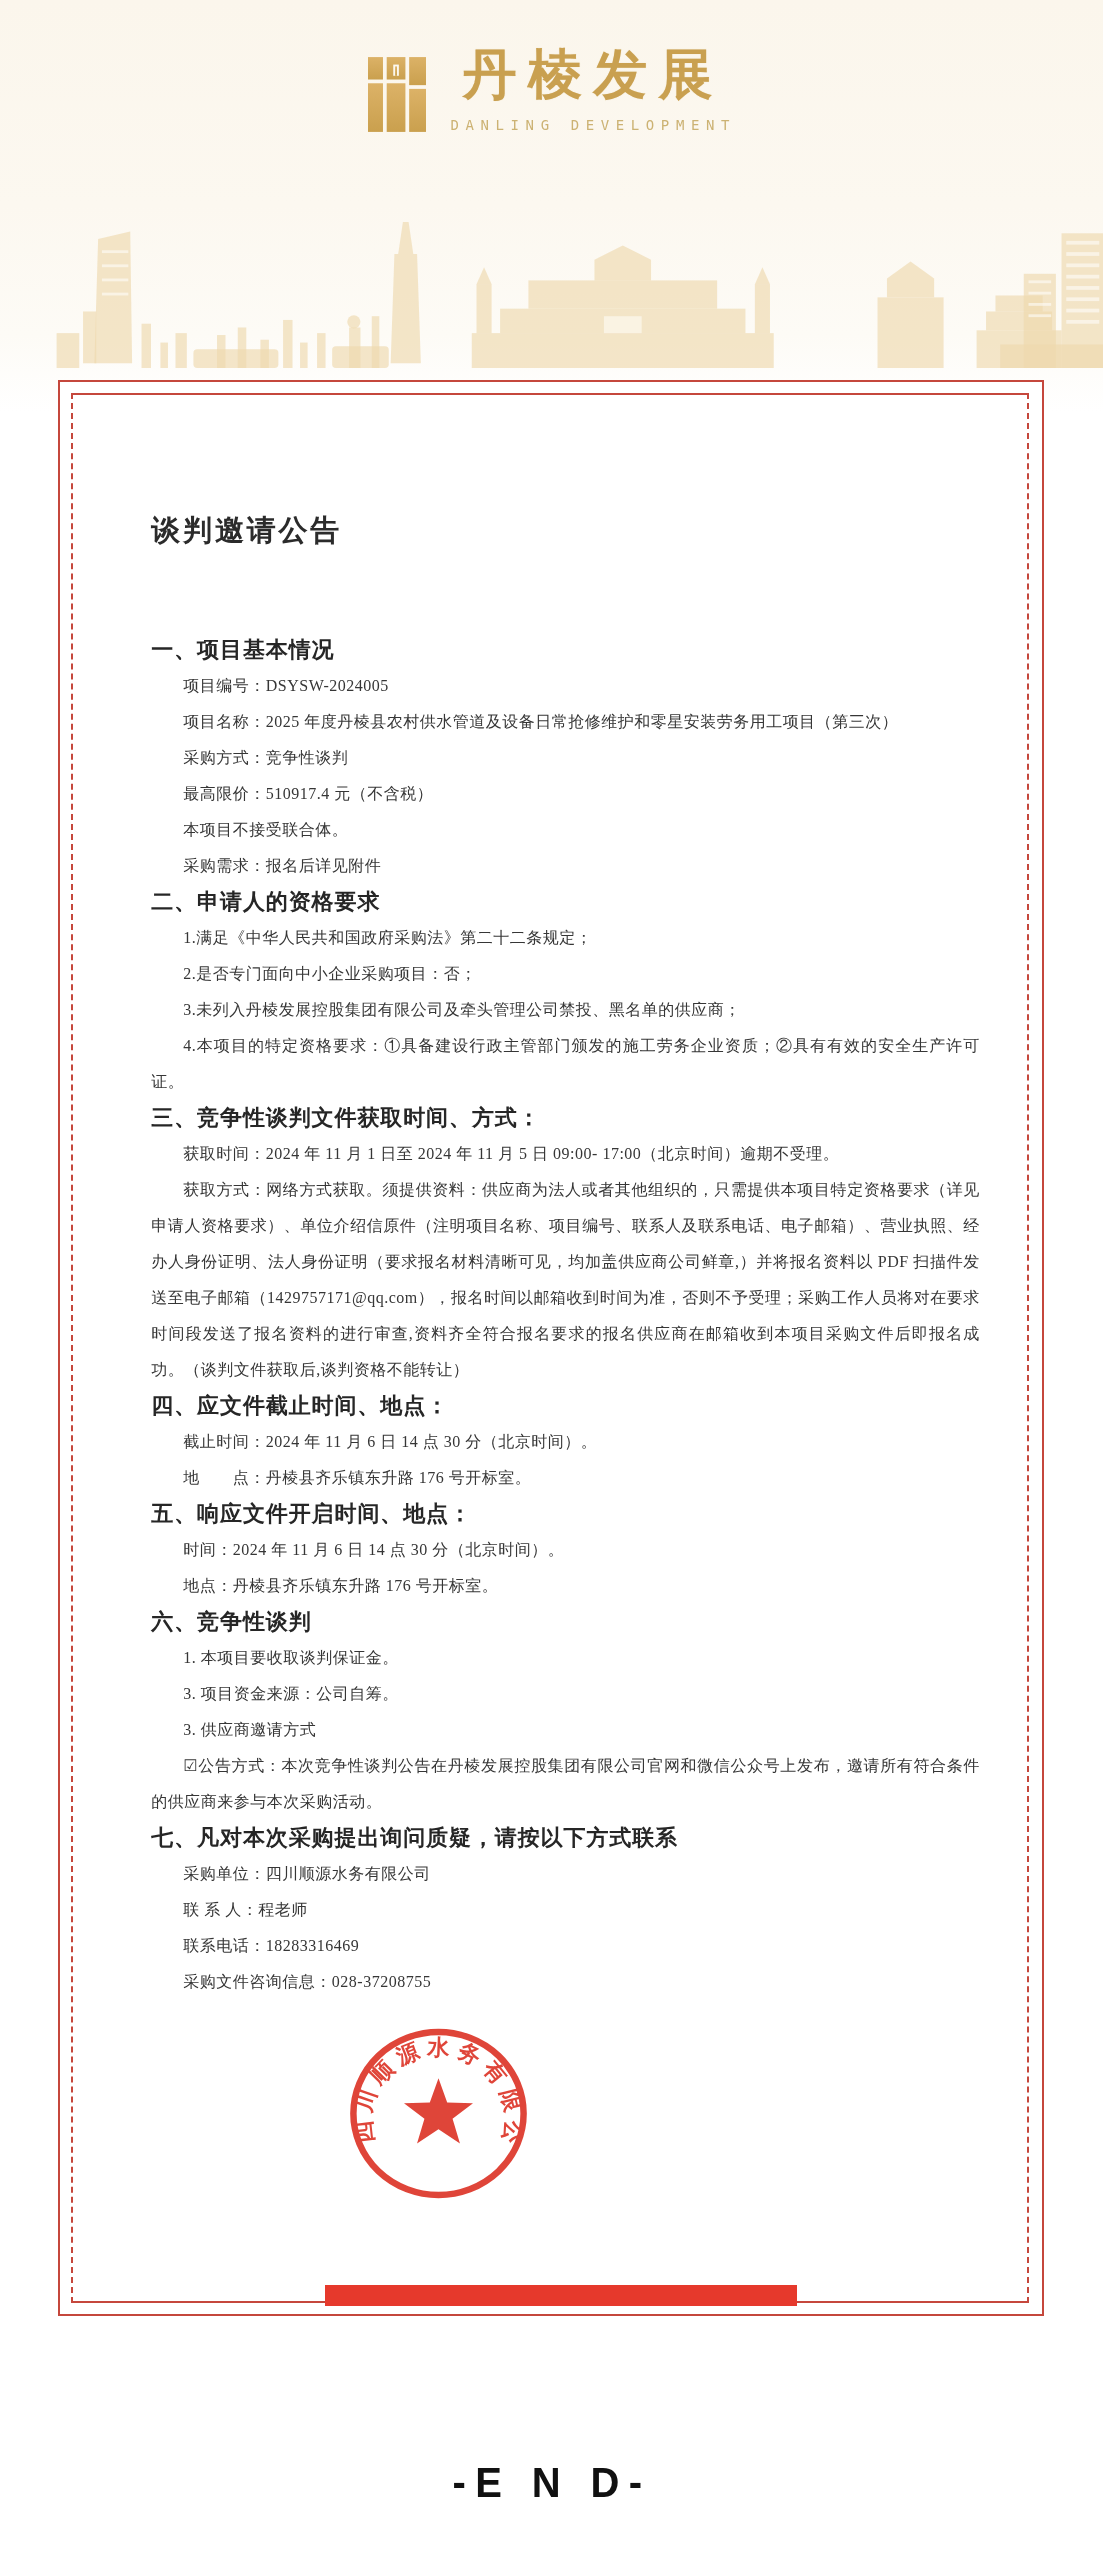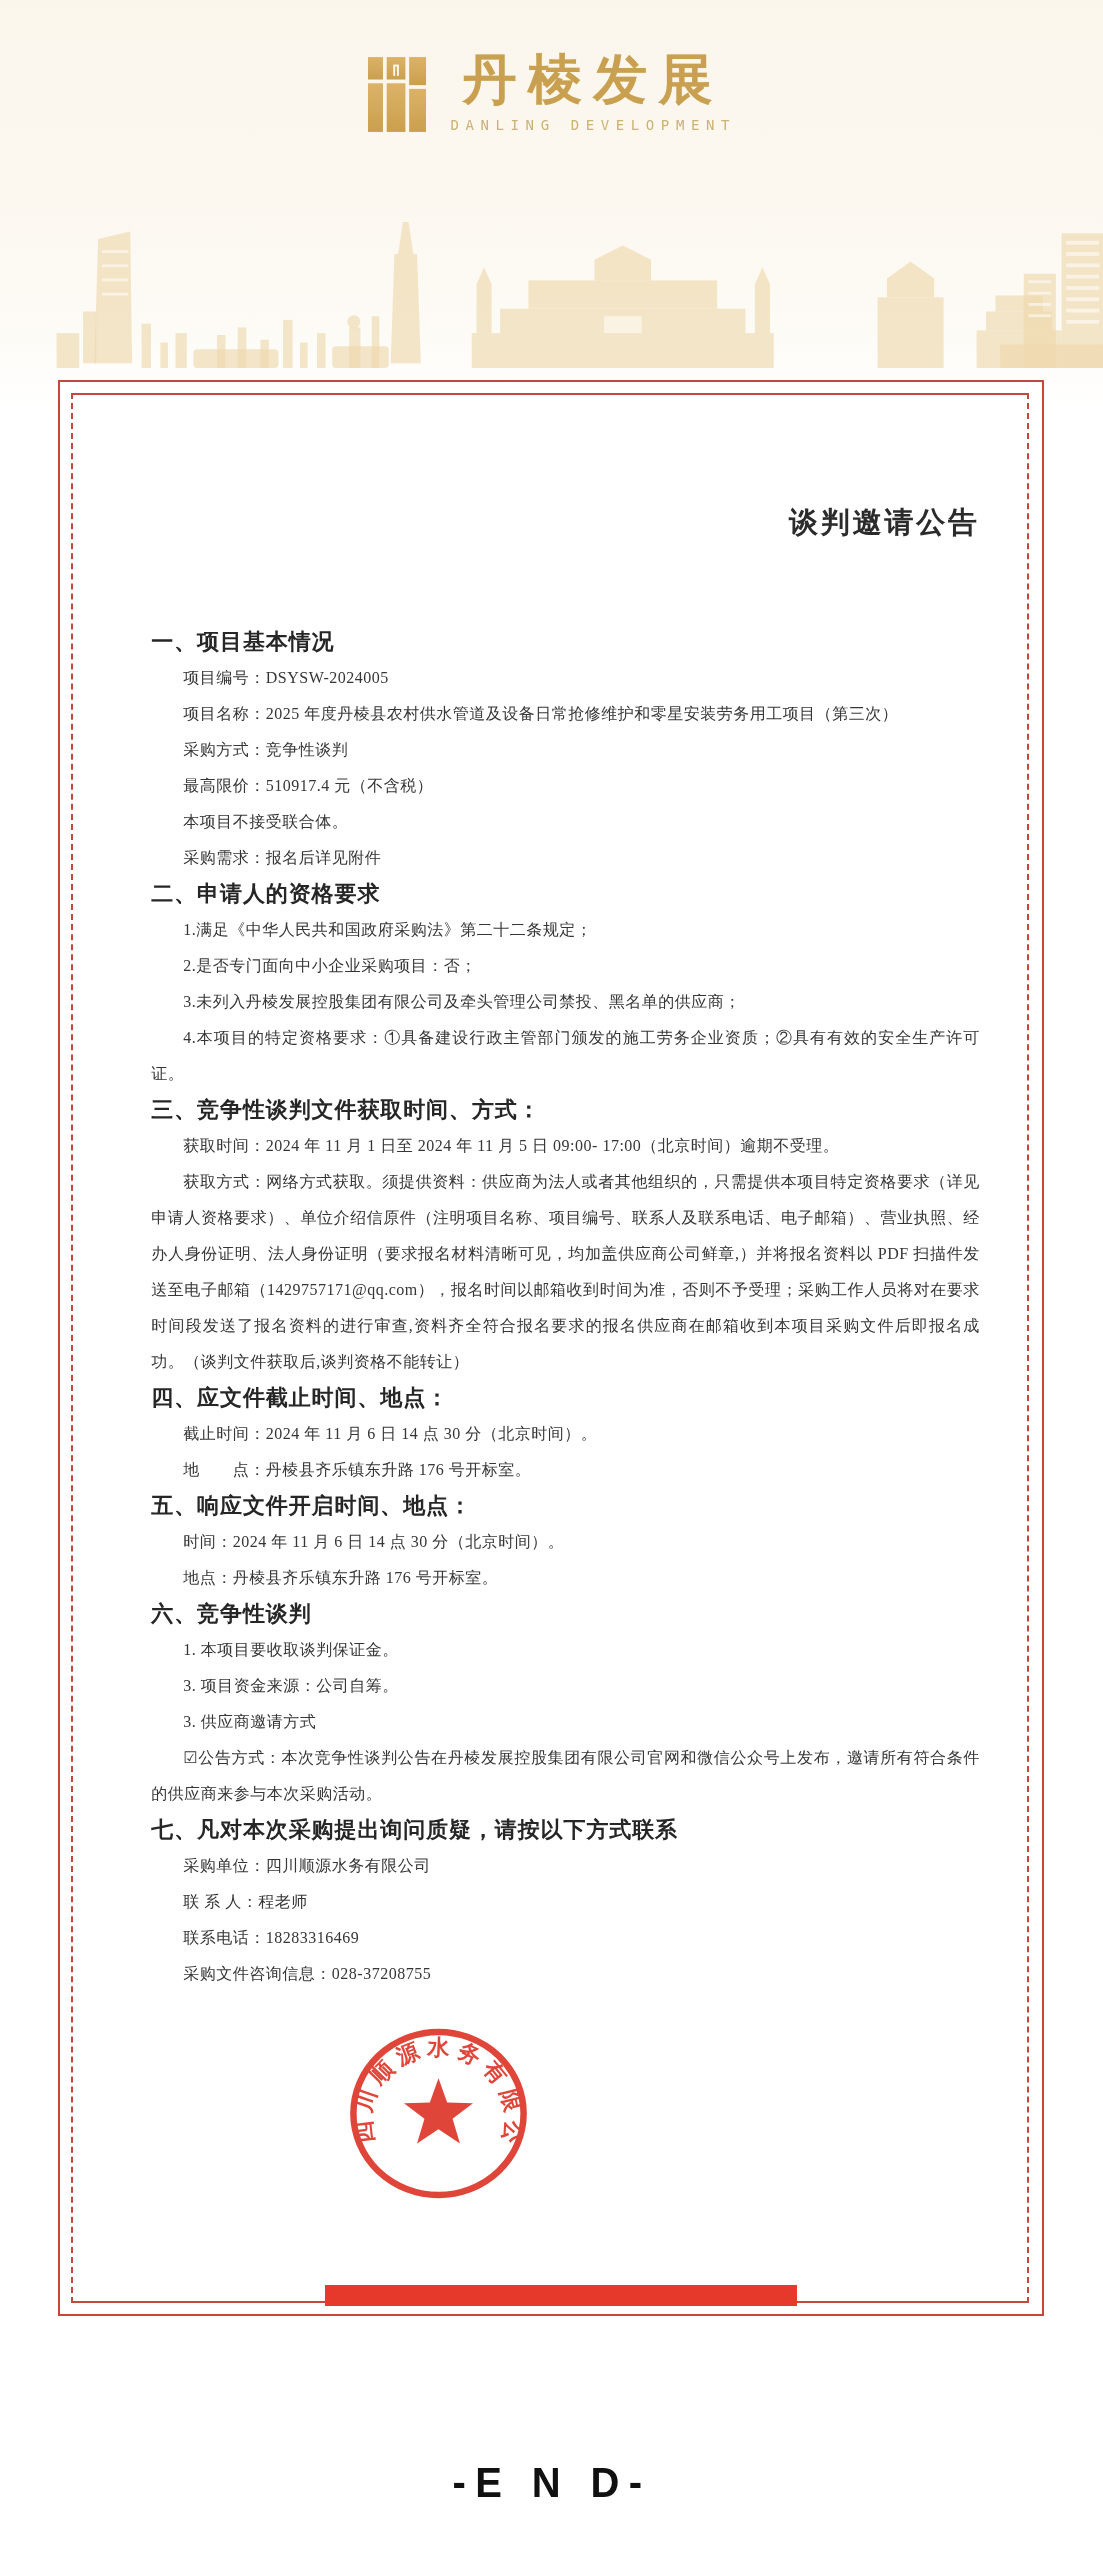--- a/index.html
+++ b/index.html
@@ -15,21 +15,21 @@
   .header{position:absolute;top:0;left:0;width:1104px;height:377px;}
   .brand-row{
     position:absolute;top:49px;left:0;width:1104px;
     display:flex;justify-content:center;align-items:flex-start;gap:24.5px;
   }
   .logo-mark{display:block;margin-top:7.5px;}
   .brand-text{display:flex;flex-direction:column;align-items:center;}
   .brand-cn{
     font-size:54px;line-height:60px;letter-spacing:11.3px;
     color:#c9a050;font-weight:bold;
-    font-family:Liberation Sans, sans-serif;
+    font-family:Liberation Mono, monospace;
     text-shadow:0 0 0.9px rgba(201,160,80,.4);
   }
   .brand-en{
     margin-top:7.5px;font-size:14px;letter-spacing:6.6px;color:#ccb273;
     font-family:"DejaVu Sans Mono","Liberation Mono",monospace;
     text-align:right;
   }
   .skyline{position:absolute;left:0;top:222px;width:1104px;height:146px;}
   
   .card{
@@ -37,22 +37,22 @@
     border:2.8px solid #c5473c;background:#ffffff;box-sizing:border-box;
   }
   .inner{
     position:absolute;left:11.3px;right:13.2px;top:11.3px;bottom:11.3px;
     border-top:2.8px solid #c5473c;border-bottom:2.8px solid #c5473c;
     border-left:2.8px dashed #c5473c;border-right:2.8px dashed #c5473c;
     box-sizing:border-box;
     padding:106px 47px 0 78px;
   }
   .doc-title{
-    text-align:right;font-size:29px;line-height:42px;font-weight:bold;
-    letter-spacing:2.8px;color:#2b2b2b;margin:0 0 81px 0;
+    text-align:left;font-size:29px;line-height:42px;font-weight:bold;
+    letter-spacing:2.8px;color:#2b2b2b;margin:8px 0 81px 0;
     font-family:"Liberation Sans","DejaVu Sans",sans-serif;
   }
   .sec-heading{
     font-size:22px;line-height:36px;font-weight:bold;color:#262626;
     font-family:Liberation Sans, sans-serif;
     letter-spacing:0.9px;
   }
   .body-line{
     margin:0;font-size:16px;line-height:36px;color:#363636;
     text-indent:2em;text-align:justify;letter-spacing:0.5px;

